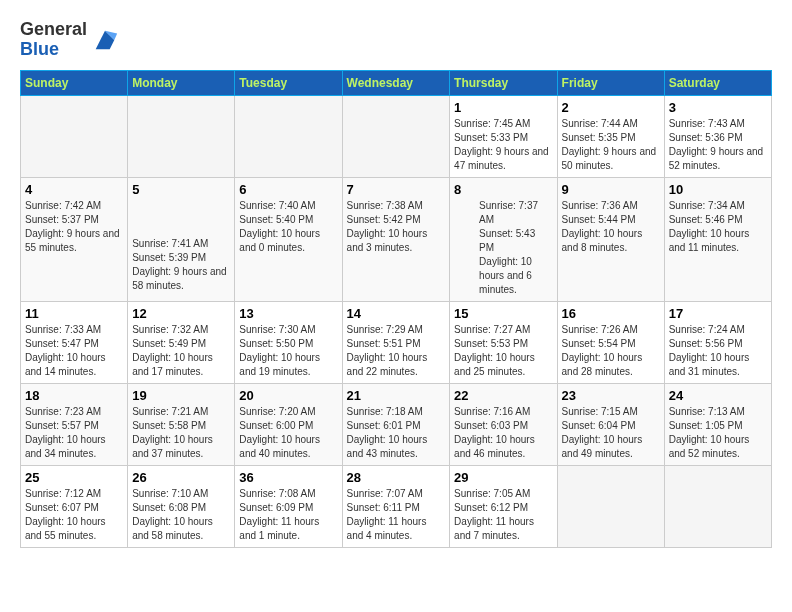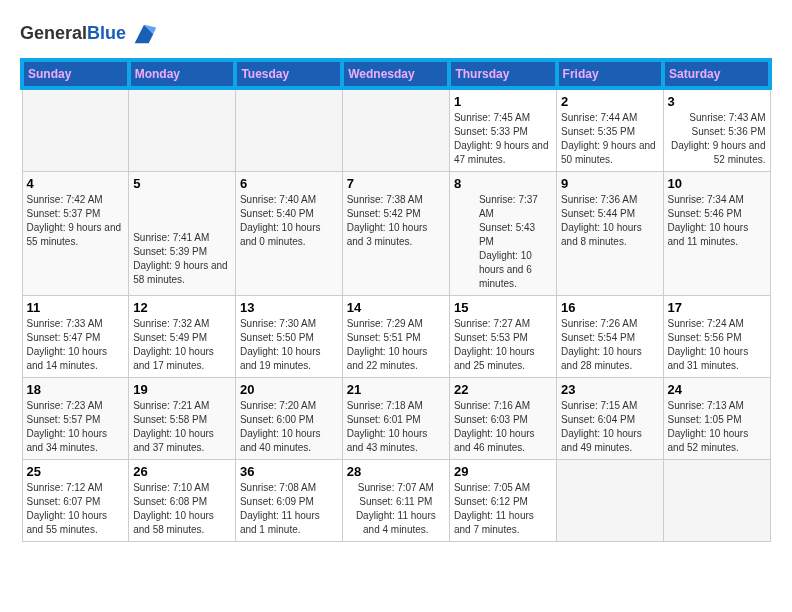--- a/index.html
+++ b/index.html
@@ -15,23 +15,22 @@
       justify-content: space-between;
       align-items: flex-start;
       margin-bottom: 10px;
     }
     .logo {
       display: flex;
       align-items: center;
     }
     .logo-text {
       display: flex;
-      flex-direction: row;
+      flex-direction: column;
       line-height: 1.1;
-      align-items: flex-end;
     }
     .logo-general {
       font-size: 18px;
       font-weight: bold;
       color: #333;
     }
     .logo-blue {
       font-size: 18px;
       font-weight: bold;
       color: #1a5fb4;
@@ -53,26 +52,26 @@
       font-size: 16px;
       color: #555;
     }
     table {
       width: 100%;
       border-collapse: collapse;
       font-size: 11px;
     }
     thead tr th {
       background-color: #1a5fb4;
-      color: #f0abfc;
+      color: #bef264;
       padding: 5px 4px;
       text-align: left;
       font-size: 12px;
       font-weight: bold;
-      border: 4px solid #0ea5e9;
+      border: 1px solid #0ea5e9;
     }
     tbody tr td {
       border: 1px solid #ccc;
       vertical-align: top;
       padding: 4px;
       width: 108px;
       min-height: 80px;
       background: #fff;
     }
     tbody tr:nth-child(even) td {
@@ -134,21 +133,21 @@
 Daylight: 9 hours and 47 minutes.</div>
         </td>
         <td>
           <span class="day-number">2</span>
           <div class="day-info" style="white-space: pre-line;">Sunrise: 7:44 AM
 Sunset: 5:35 PM
 Daylight: 9 hours and 50 minutes.</div>
         </td>
         <td>
           <span class="day-number">3</span>
-          <div class="day-info" style="white-space: pre-line; text-align: right;">Sunrise: 7:43 AM
+          <div class="day-info" style="white-space: pre-line;">Sunrise: 7:43 AM
 Sunset: 5:36 PM
 Daylight: 9 hours and 52 minutes.</div>
         </td>
       </tr>
       <tr>
         <td>
           <span class="day-number">4</span>
           <div class="day-info" style="white-space: pre-line;">Sunrise: 7:42 AM
 Sunset: 5:37 PM
 Daylight: 9 hours and 55 minutes.</div>
@@ -292,21 +291,21 @@
 Daylight: 10 hours and 58 minutes.</div>
         </td>
         <td>
           <span class="day-number">36</span>
           <div class="day-info" style="white-space: pre-line;">Sunrise: 7:08 AM
 Sunset: 6:09 PM
 Daylight: 11 hours and 1 minute.</div>
         </td>
         <td>
           <span class="day-number">28</span>
-          <div class="day-info" style="white-space: pre-line; text-align: center;">Sunrise: 7:07 AM
+          <div class="day-info" style="white-space: pre-line;">Sunrise: 7:07 AM
 Sunset: 6:11 PM
 Daylight: 11 hours and 4 minutes.</div>
         </td>
         <td>
           <span class="day-number">29</span>
           <div class="day-info" style="white-space: pre-line;">Sunrise: 7:05 AM
 Sunset: 6:12 PM
 Daylight: 11 hours and 7 minutes.</div>
         </td>
         <td class="empty-cell"></td>

